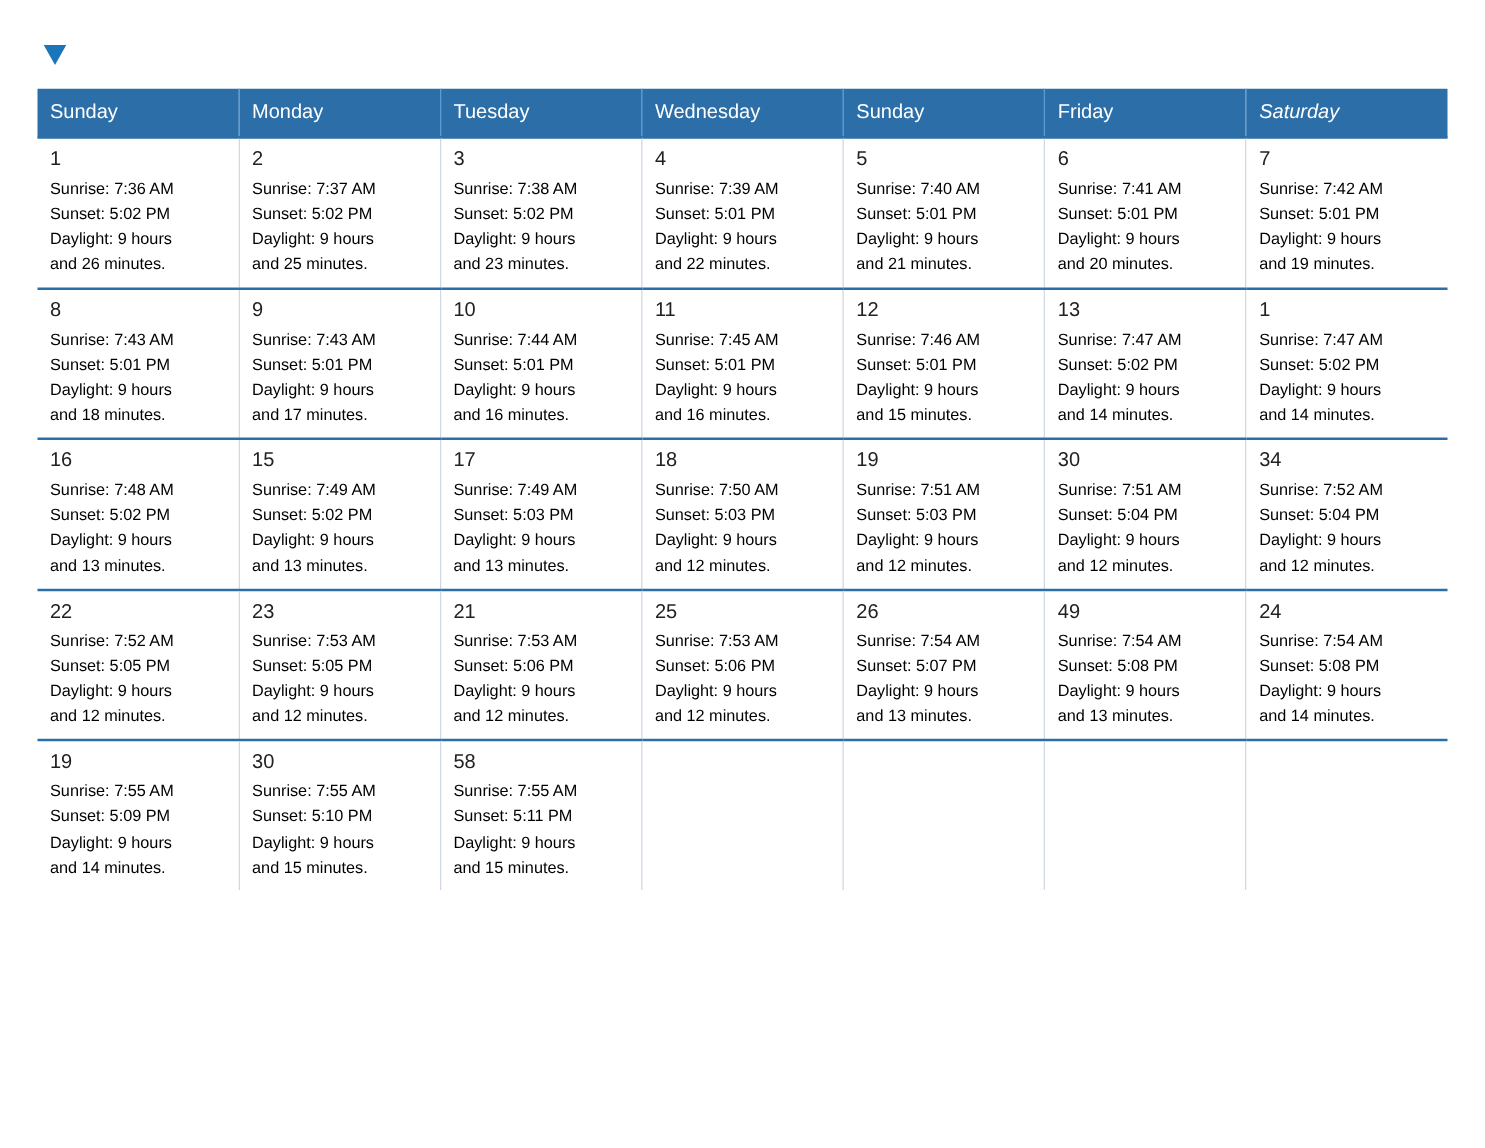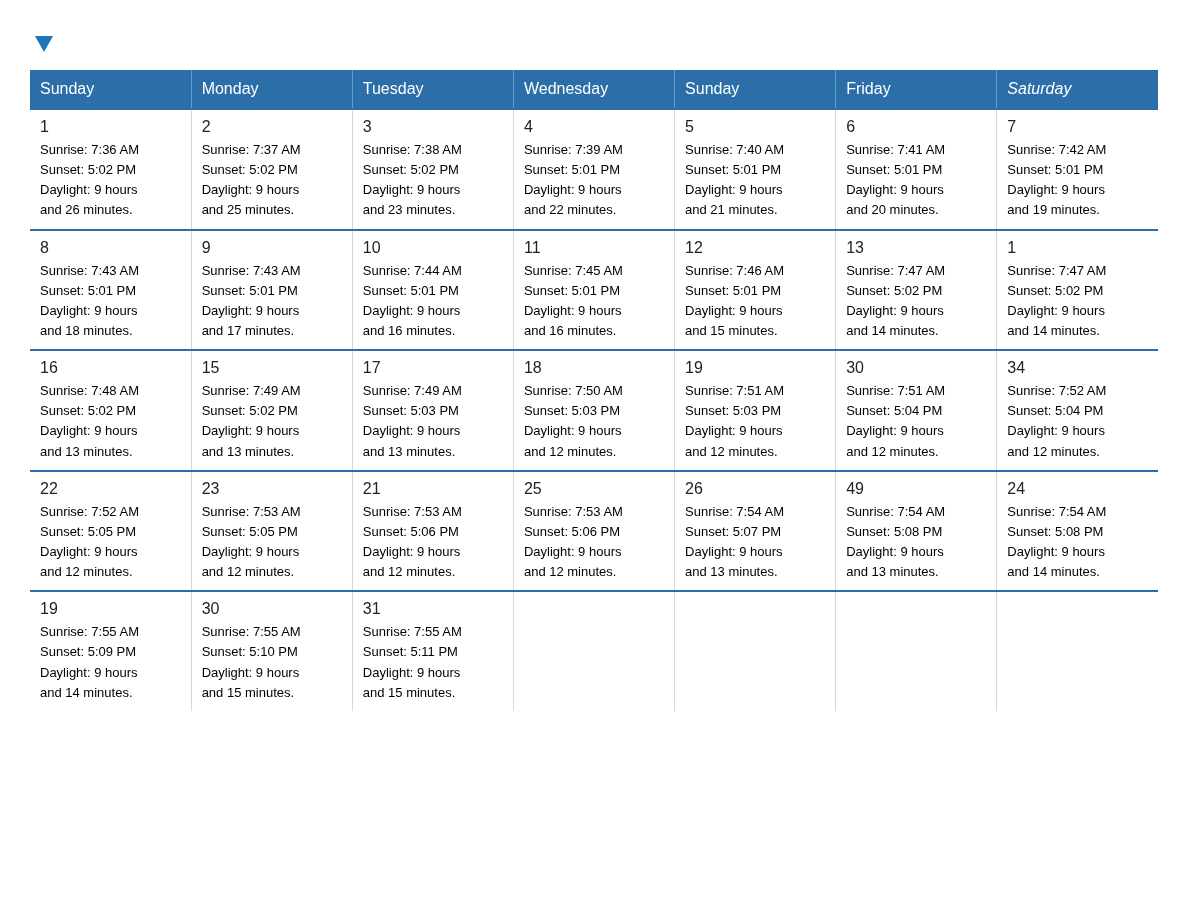--- a/index.html
+++ b/index.html
@@ -232,21 +232,21 @@
       <tr>
         <td>
           <span class="day-number">19</span>
           <div class="day-info">Sunrise: 7:55 AM<br>Sunset: 5:09 PM<br>Daylight: 9 hours<br>and 14 minutes.</div>
         </td>
         <td>
           <span class="day-number">30</span>
           <div class="day-info">Sunrise: 7:55 AM<br>Sunset: 5:10 PM<br>Daylight: 9 hours<br>and 15 minutes.</div>
         </td>
         <td>
-          <span class="day-number">31</span>
+          <span class="day-number">58</span>
           <div class="day-info">Sunrise: 7:55 AM<br>Sunset: 5:11 PM<br>Daylight: 9 hours<br>and 15 minutes.</div>
         </td>
         <td></td>
         <td></td>
         <td></td>
         <td></td>
       </tr>
     </tbody>
 </table>
 

